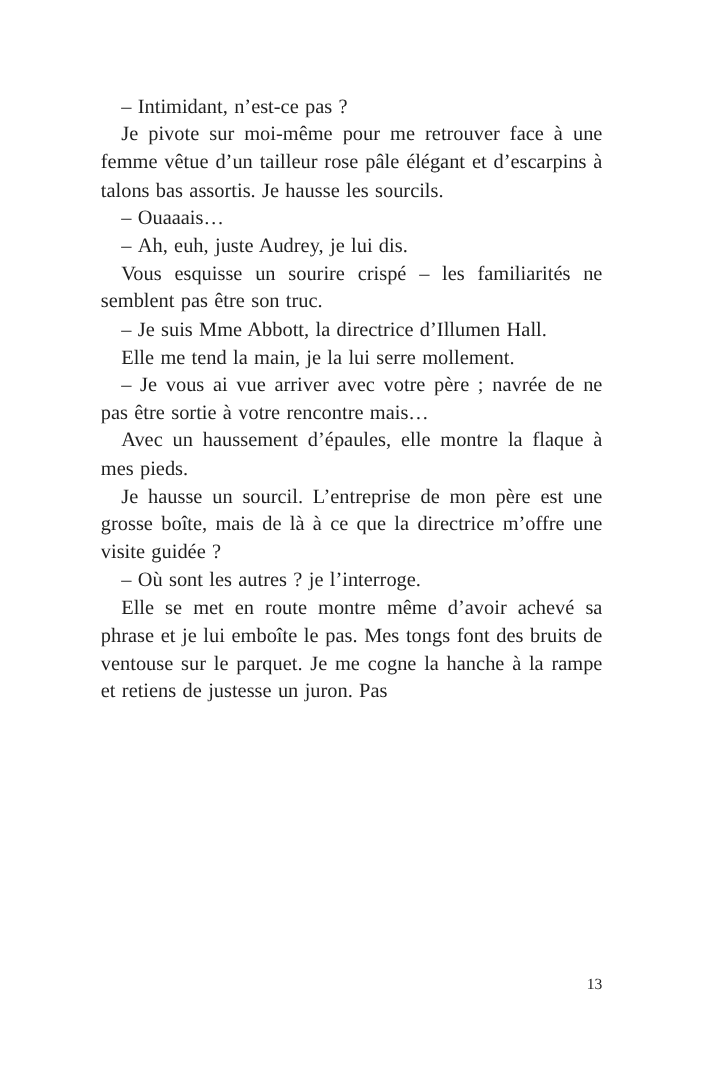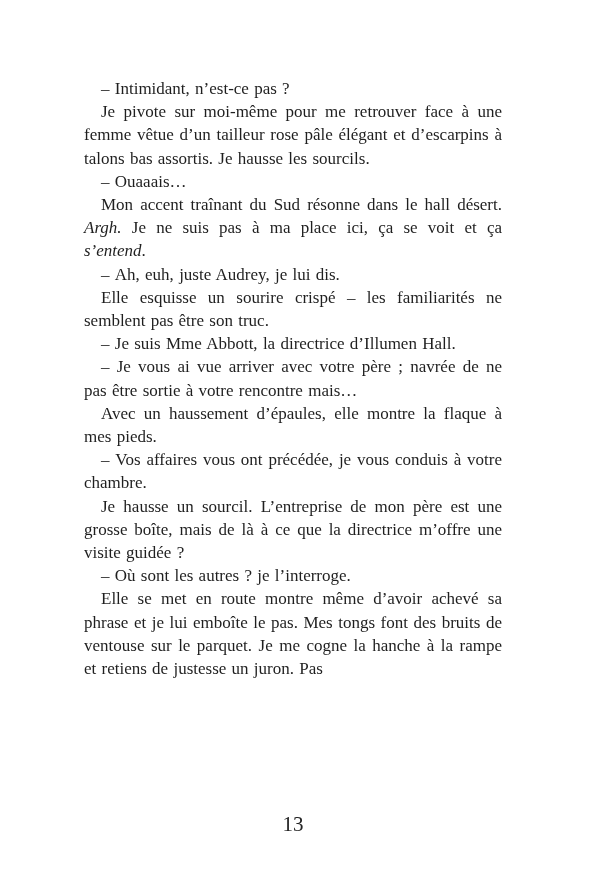--- a/index.html
+++ b/index.html
@@ -37,38 +37,37 @@
     -webkit-hyphens: auto;
   }
   .para em {
     font-style: italic;
   }
   .folio {
     position: absolute;
     left: 84px;
     top: 812px;
     width: 418px;
-    text-align: center;
-    font-size: 21px;
+    text-align: right;
+    font-size: 13px;
     color: #242424;
   }
 </style>
 </head>
 <body>
 
 <div class="page" style="background: rgb(255, 255, 255);">
   <div class="text-block" style="color: rgb(31, 31, 31);">
       <p class="para"><span>–&nbsp;Intimidant, n’est-ce pas&nbsp;?</span></p>
       <p class="para"><span>Je pivote sur moi-même pour me retrouver face à une femme vêtue d’un tailleur rose pâle élégant et d’escarpins à talons bas assortis. Je hausse les sourcils.</span></p>
       <p class="para"><span>–&nbsp;Ouaaais…</span></p>
-      <p class="para"><span>Mon accent traînant du Sud résonne dans le hall désert. </span><em>Argh.</em><span> Je ne suis pas à ma place ici, ça se voit et ça </span><em>s’entend</em><span>.</span></p>
       <p class="para"><span>–&nbsp;Ah, euh, juste Audrey, je lui dis.</span></p>
-      <p class="para"><span>Elle esquisse un sourire crispé – les familiarités ne semblent pas être son truc.</span></p>
+      <p class="para"><span>Vous esquisse un sourire crispé – les familiarités ne semblent pas être son truc.</span></p>
       <p class="para"><span>–&nbsp;Je suis Mme Abbott, la directrice d’Illumen Hall.</span></p>
+      <p class="para"><span>Elle me tend la main, je la lui serre mollement.</span></p>
       <p class="para"><span>–&nbsp;Je vous ai vue arriver avec votre père&nbsp;; navrée de ne pas être sortie à votre rencontre mais…</span></p>
       <p class="para"><span>Avec un haussement d’épaules, elle montre la flaque à mes pieds.</span></p>
-      <p class="para"><span>–&nbsp;Vos affaires vous ont précédée, je vous conduis à votre chambre.</span></p>
       <p class="para"><span>Je hausse un sourcil. L’entreprise de mon père est une grosse boîte, mais de là à ce que la directrice m’offre une visite guidée&nbsp;?</span></p>
       <p class="para"><span>–&nbsp;Où sont les autres&nbsp;? je l’interroge.</span></p>
       <p class="para"><span>Elle se met en route montre même d’avoir achevé sa phrase et je lui emboîte le pas. Mes tongs font des bruits de ventouse sur le parquet. Je me cogne la hanche à la rampe et retiens de justesse un juron. Pas</span></p>
     </div>
   <div class="folio">13</div>
 </div>
 
 </body></html>

